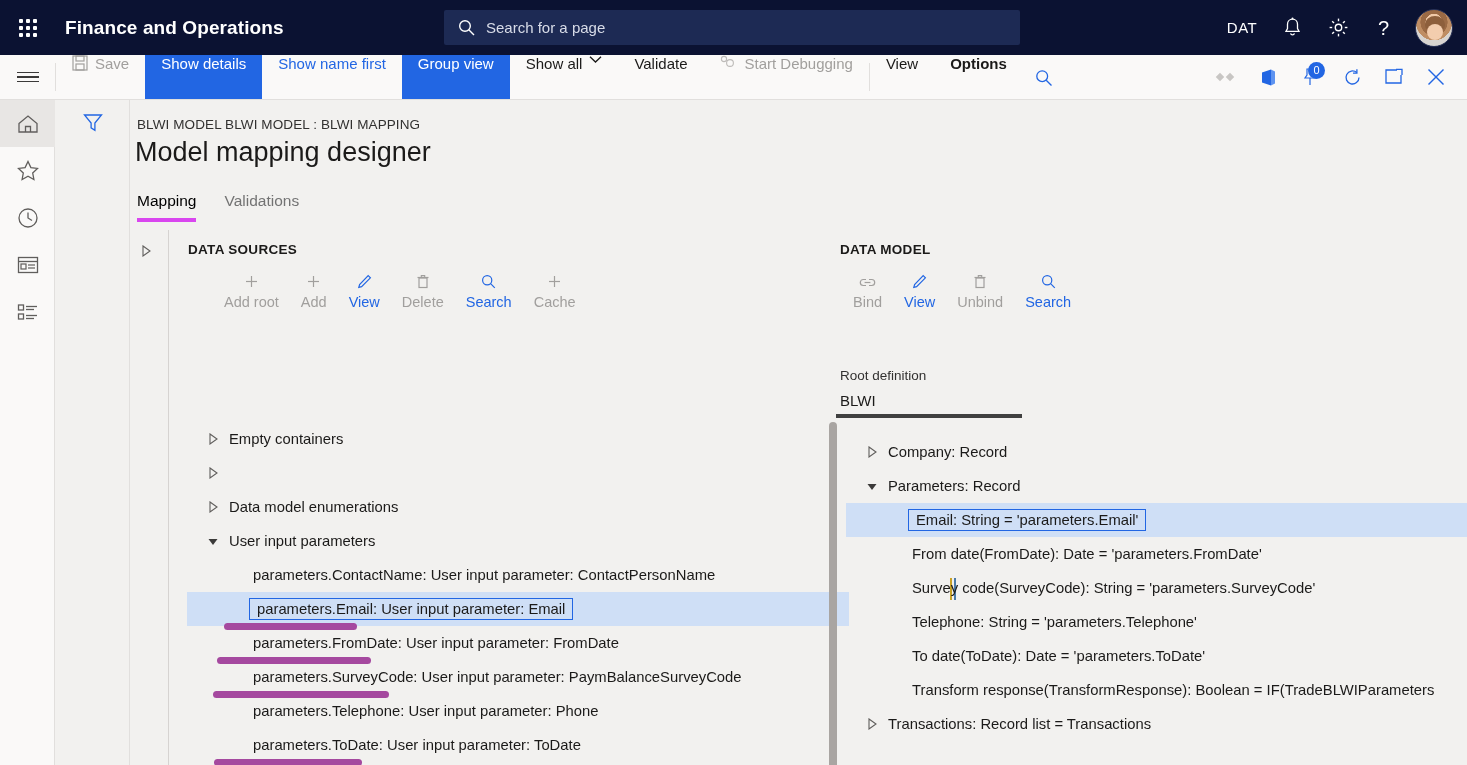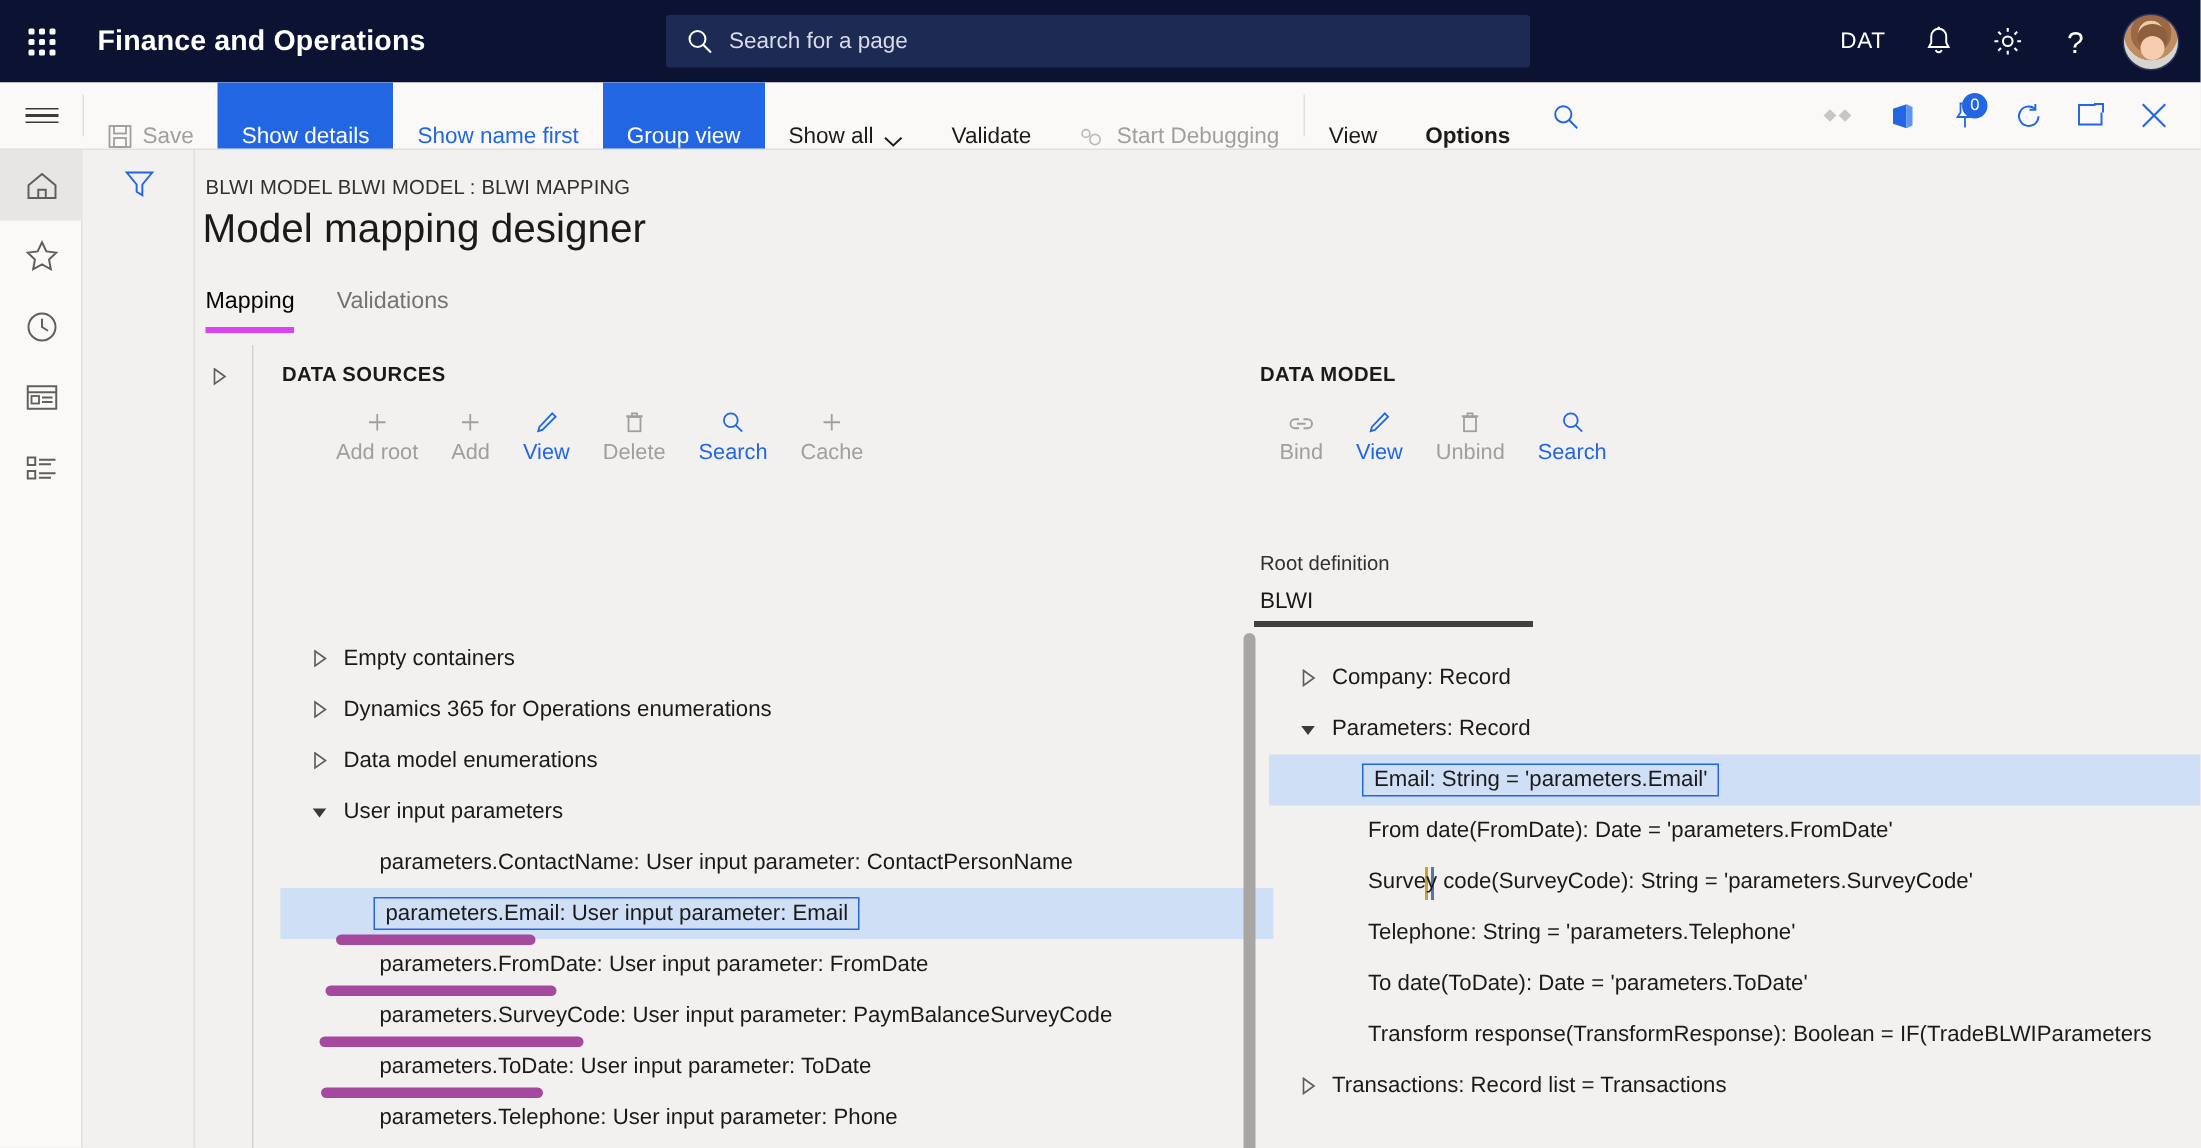--- a/index.html
+++ b/index.html
@@ -63,21 +63,21 @@
     position: absolute; top: 55px; left: 0; width: 1467px; height: 45px;
     background: #faf9f8; border-bottom: 1px solid #e1dfdd;
     display: flex; align-items: stretch;
   }
   .hamburger {
     width: 55px; display: flex; align-items: center; justify-content: center; cursor: pointer;
   }
   .hamburger span { display:block; width: 22px; height: 1.6px; background:#3b3a39; margin: 3px 0; }
   .ap-sep { width: 1px; background: #e1dfdd; margin: 8px 0; }
   .ap-btn {
-    display: flex; align-items: flex-end; gap: 7px; padding: 0 16px; font-size: 15px;
+    display: flex; align-items: flex-start; gap: 7px; padding: 0 16px; font-size: 15px;
     color: #1b1a19; cursor: pointer; white-space: nowrap; border: none; background: transparent;
     font-family: "Liberation Sans", sans-serif;
   }
   .ap-btn.accent { background: #2266e3; color:#ffffff; }
   .ap-btn.link { color: #2266e3; }
   .ap-btn.disabled { color: #a19f9d; cursor: default; }
   .ap-btn.bold { font-weight: bold; }
   .ap-spacer { flex: 1; }
   .ap-right { display: flex; align-items: center; padding-right: 10px; }
   .ap-icon {
@@ -511,21 +511,20 @@
           <span class="nlabel">Empty containers</span>
         </div>
         <div class="node ind-0">
           <span class="twisty">
             <span>
               <svg width="11" height="12" viewBox="0 0 11 12">
                 <polygon points="2,1 9,6 2,11" fill="none" stroke="#605e5c" stroke-width="1.1"></polygon>
               </svg>
             </span>
           </span>
-          <span class="nlabel">Dynamics 365 for Operations enumerations</span>
         </div>
         <div class="node ind-0">
           <span class="twisty">
             <span>
               <svg width="11" height="12" viewBox="0 0 11 12">
                 <polygon points="2,1 9,6 2,11" fill="none" stroke="#605e5c" stroke-width="1.1"></polygon>
               </svg>
             </span>
           </span>
           <span class="nlabel">Data model enumerations</span>
@@ -552,28 +551,28 @@
         <div class="node ind-1" style="overflow: visible;">
           <span class="twisty"></span>
           <span class="nlabel">parameters.FromDate: User input parameter: FromDate</span>
           <span class="underline-mark" style="left: 30px; width: 154px; bottom: -4px;"></span>
         </div>
         <div class="node ind-1" style="overflow: visible;">
           <span class="twisty"></span>
           <span class="nlabel">parameters.SurveyCode: User input parameter: PaymBalanceSurveyCode</span>
           <span class="underline-mark" style="left: 26px; width: 176px; bottom: -4px;"></span>
         </div>
+        <div class="node ind-1">
+          <span class="twisty"></span>
+          <span class="nlabel">parameters.Telephone: User input parameter: Phone</span>
+        </div>
         <div class="node ind-1" style="overflow: visible;">
           <span class="twisty"></span>
           <span class="nlabel">parameters.ToDate: User input parameter: ToDate</span>
           <span class="underline-mark" style="left: 27px; width: 148px; bottom: -4px;"></span>
-        </div>
-        <div class="node ind-1">
-          <span class="twisty"></span>
-          <span class="nlabel">parameters.Telephone: User input parameter: Phone</span>
         </div>
         <div class="node ind-0"></div>
       </div>
 
     <div class="vscroll" style="left:660px; top:192px; height:350px;"></div>
   </div>
 
   <div class="splitter">
     <i style="background:#c9a227;"></i>
       <i style="background:#4a7aa8;"></i>

